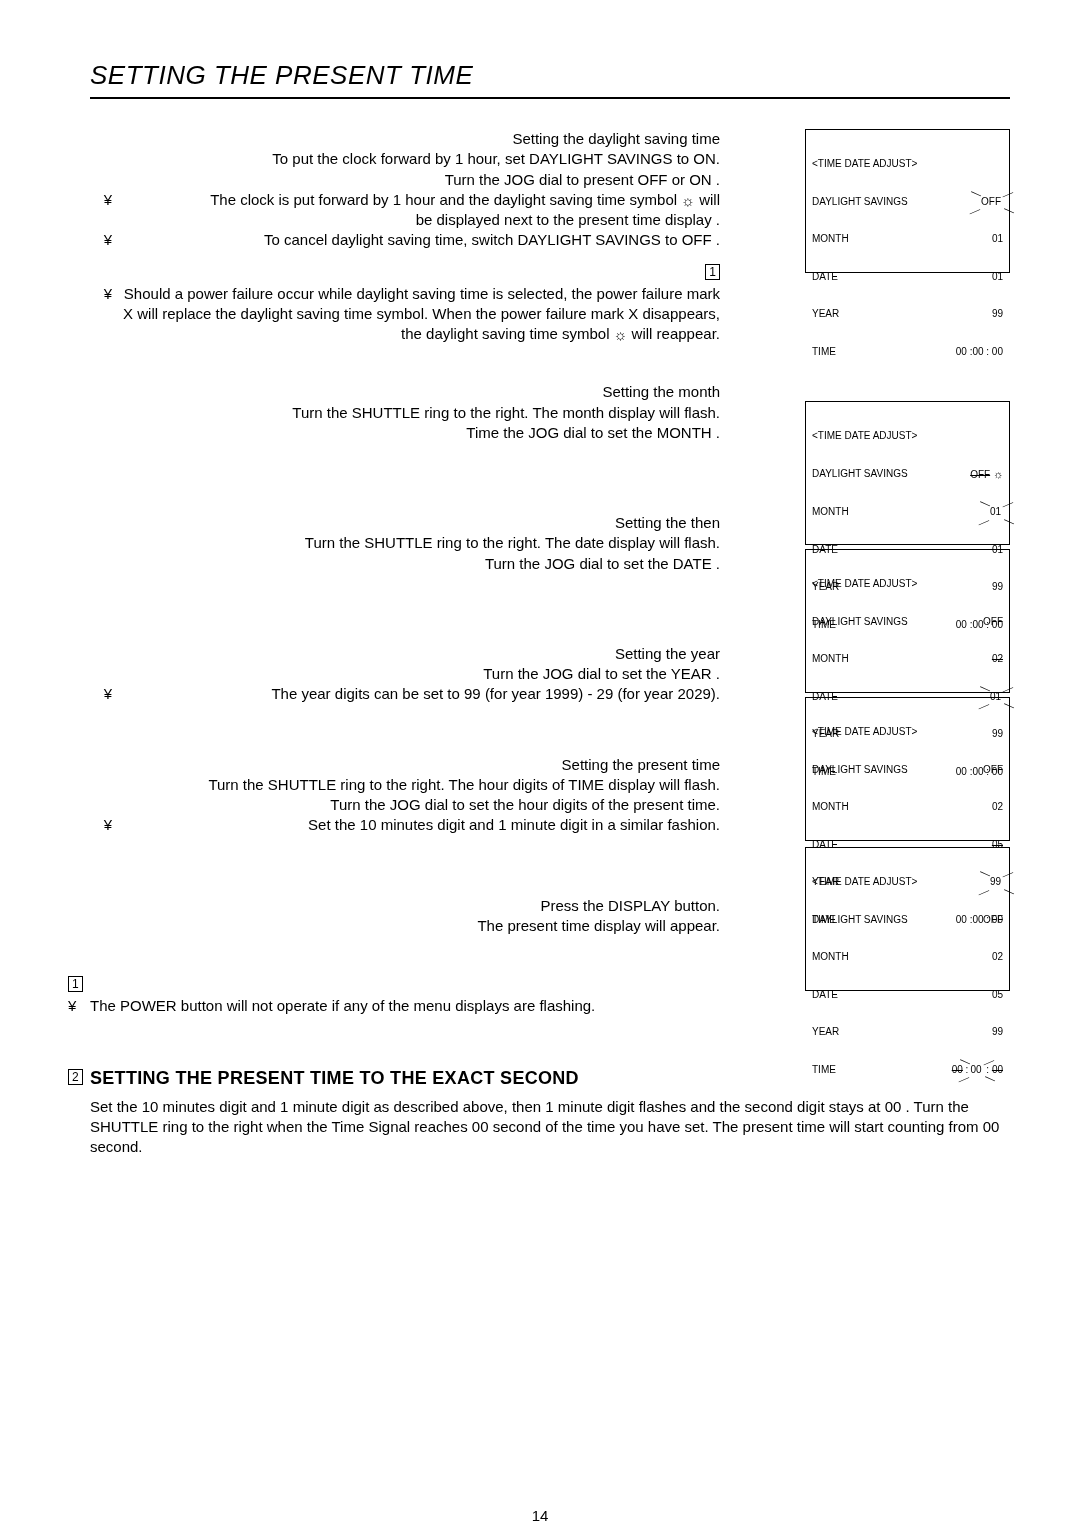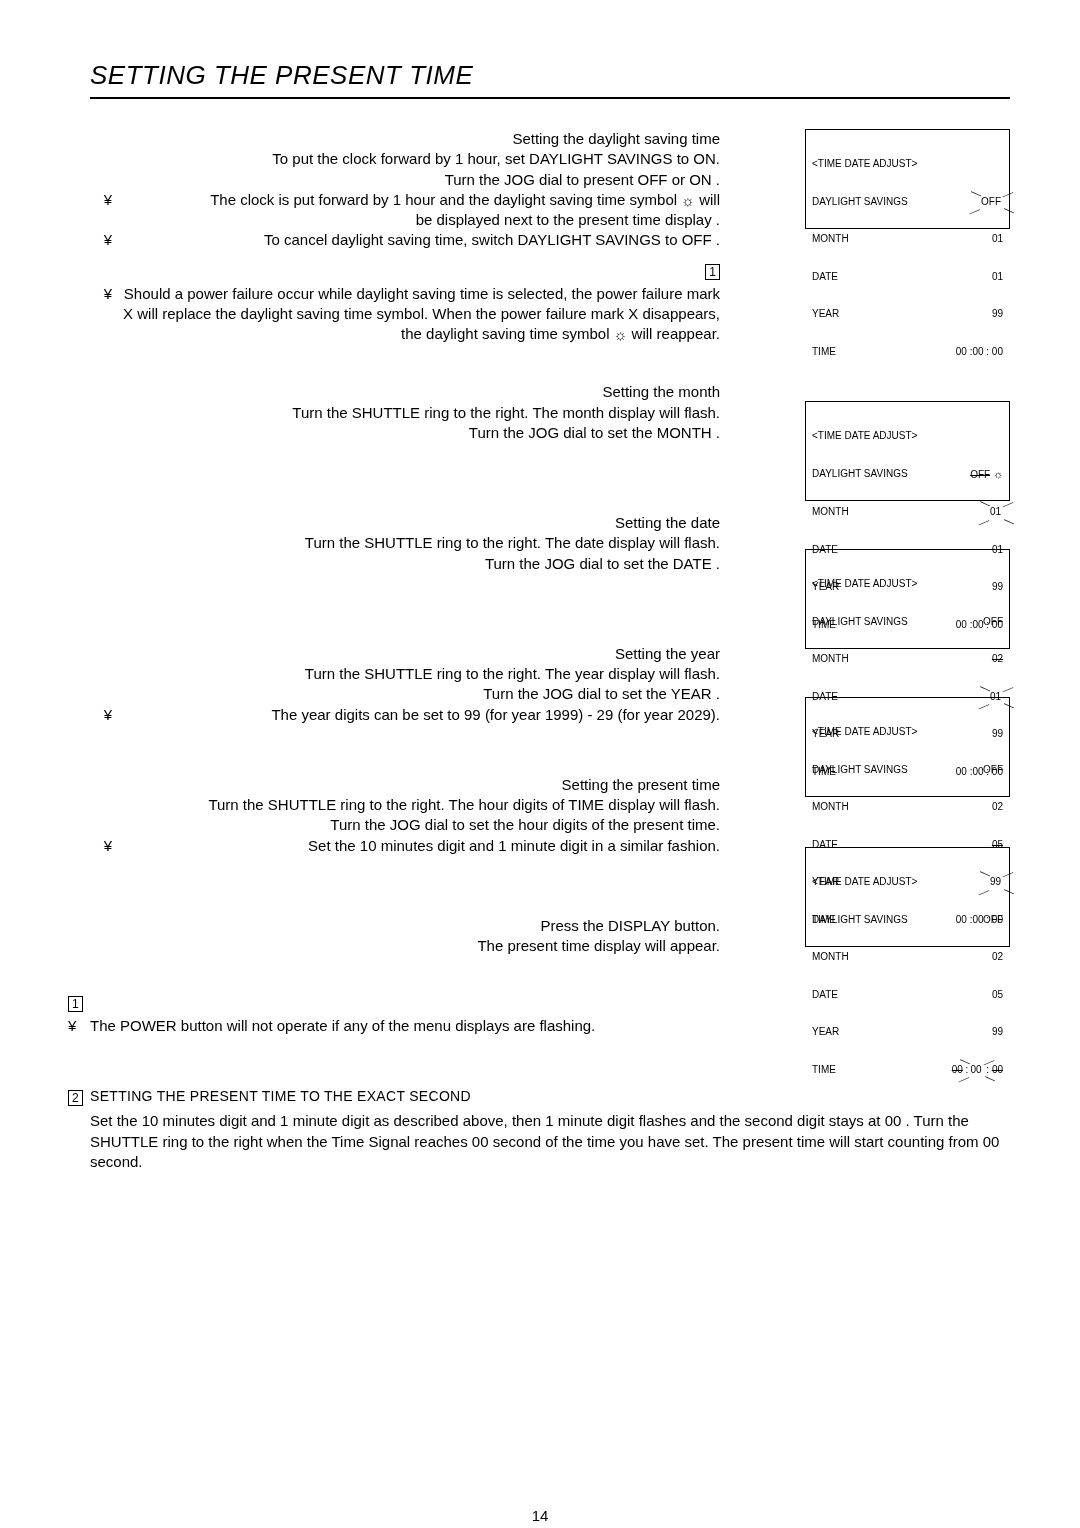--- a/index.html
+++ b/index.html
@@ -39,21 +39,21 @@
   .sun {
     display: inline-block;
     font-size: 15px;
     line-height: 1;
     vertical-align: -1px;
   }
   .screen {
     position: absolute;
     right: 0;
     width: 205px;
-    height: 100px;
+    height: 144px;
     border: 1px solid #000;
   }
   .screen-inner {
     font-family: Arial, Helvetica, sans-serif;
     font-size: 10px;
     line-height: 1.25;
     padding: 3px 6px 3px 6px;
     white-space: pre;
   }
   .row-line { display: flex; justify-content: space-between; }
@@ -68,23 +68,24 @@
     width: 7px;
     height: 7px;
     font-size: 10px;
     line-height: 7px;
   }
   .flash-wrap .tk.tl { left: -8px; top: -6px; transform: rotate(-25deg); }
   .flash-wrap .tk.tr { right: -8px; top: -6px; transform: rotate(25deg); }
   .flash-wrap .tk.bl { left: -8px; bottom: -6px; transform: rotate(25deg); }
   .flash-wrap .tk.br { right: -8px; bottom: -6px; transform: rotate(-25deg); }
   .bottom-h2 {
-    font-size: 14px;
+    font-size: 18px;
     letter-spacing: 0.3px;
     margin-bottom: 6px;
+    font-weight: bold;
   }
   .bottom-row { display: flex; font-size: 15px; line-height: 1.35; }
   .bottom-row .m { width: 22px; flex-shrink: 0; }
   .bottom-row .mb { border: 1px solid #000; font-size: 12px; padding: 0 3px; height: 16px; line-height: 14px; display: inline-block; }
   .page-num {
     position: absolute;
     bottom: 4px;
     left: 0; right: 0;
     text-align: center;
     font-size: 15px;
@@ -121,32 +122,31 @@
         <div class="m">¥</div>
         <div class="t">
           <span>Should a power failure occur while daylight saving time is selected, the power failure mark  X  will replace the daylight saving time symbol.  When the power failure mark  X  disappears, the daylight saving time symbol </span><span class="sun">☼</span><span>  will reappear.</span>
         </div>
       </div>
     </div>
 
     <div class="section">
       <div>Setting the month</div>
       <div>Turn the SHUTTLE ring to the right.  The month display will flash.</div>
-      <div>Turn the JOG dial to set the  MONTH .</div>
+      <div>Time the JOG dial to set the  MONTH .</div>
     </div>
 
     <div class="section" style="margin-top:70px;">
-      <div>Setting the date</div>
+      <div>Setting the then</div>
       <div>Turn the SHUTTLE ring to the right.  The date display will flash.</div>
       <div>Turn the JOG dial to set the  DATE .</div>
     </div>
 
     <div class="section" style="margin-top:70px;">
       <div>Setting the year</div>
-      <div>Turn the SHUTTLE ring to the right.  The year display will flash.</div>
       <div>Turn the JOG dial to set the  YEAR .</div>
       <div class="bullet-row">
         <div class="m">¥</div>
         <div class="t">The year digits can be set to 99 (for year 1999) - 29 (for year 2029).</div>
       </div>
     </div>
 
     <div class="section" style="margin-top:50px;">
       <div>Setting the present time</div>
       <div>Turn the SHUTTLE ring to the right.  The hour digits of  TIME  display will flash.</div>

